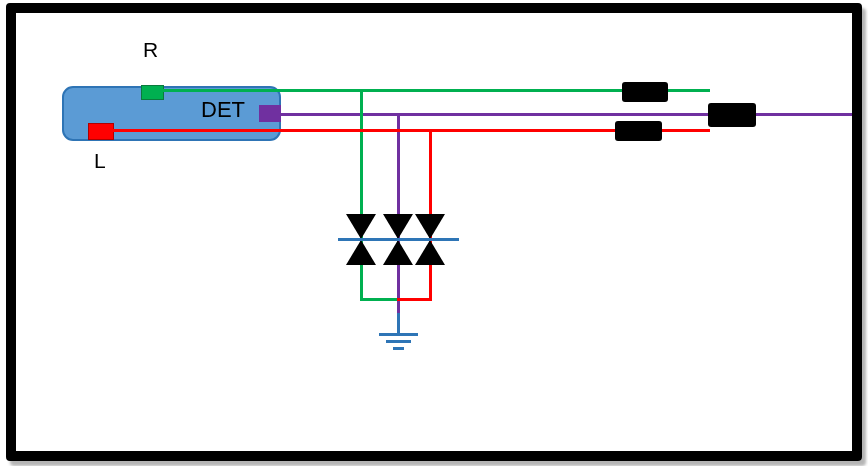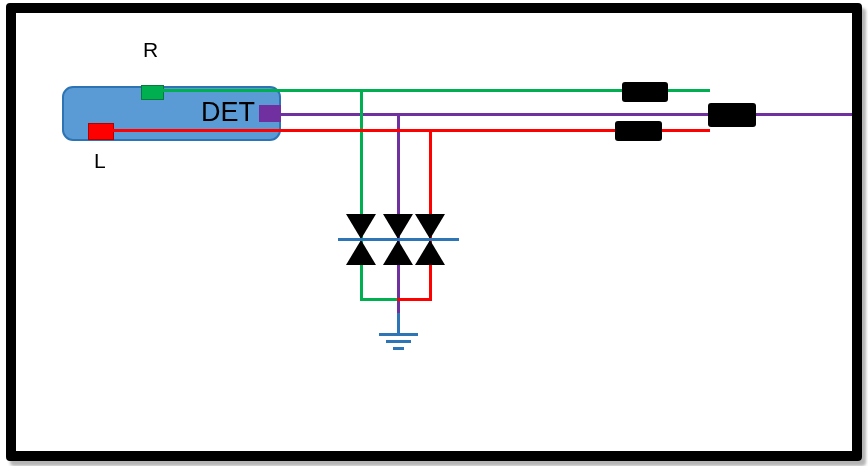--- a/index.html
+++ b/index.html
@@ -27,21 +27,21 @@
   }
   .lbl{position:absolute;color:#000;font-size:21px;z-index:4;}
   .lbl-r{left:143px;top:38px;}
   .lbl-l{left:94px;top:149px;}
 
   .det-box{
     position:absolute;left:62px;top:86px;width:219px;height:55px;
     background:var(--device-fill);border:2px solid var(--device-border);
     border-radius:11px;z-index:1;box-sizing:border-box;
   }
-  .det-label{position:absolute;left:201px;top:97px;font-size:27px;color:#000;z-index:2;}
+  .det-label{position:absolute;left:201px;top:97px;font-size:22px;color:#000;z-index:2;}
 
   .term{position:absolute;z-index:3;}
   .term-r{left:141px;top:85px;width:21px;height:13px;background:var(--wire-green);border:1px solid #0a7a3c;}
   .term-l{left:88px;top:123px;width:24px;height:15px;background:var(--wire-red);border:1px solid #b00000;}
   .term-p{left:259px;top:105px;width:22px;height:17px;background:var(--wire-purple);}
 
   .wire{position:absolute;z-index:2;}
   .w-green{background:var(--wire-green);}
   .w-red{background:var(--wire-red);}
   .w-purple{background:var(--wire-purple);}

